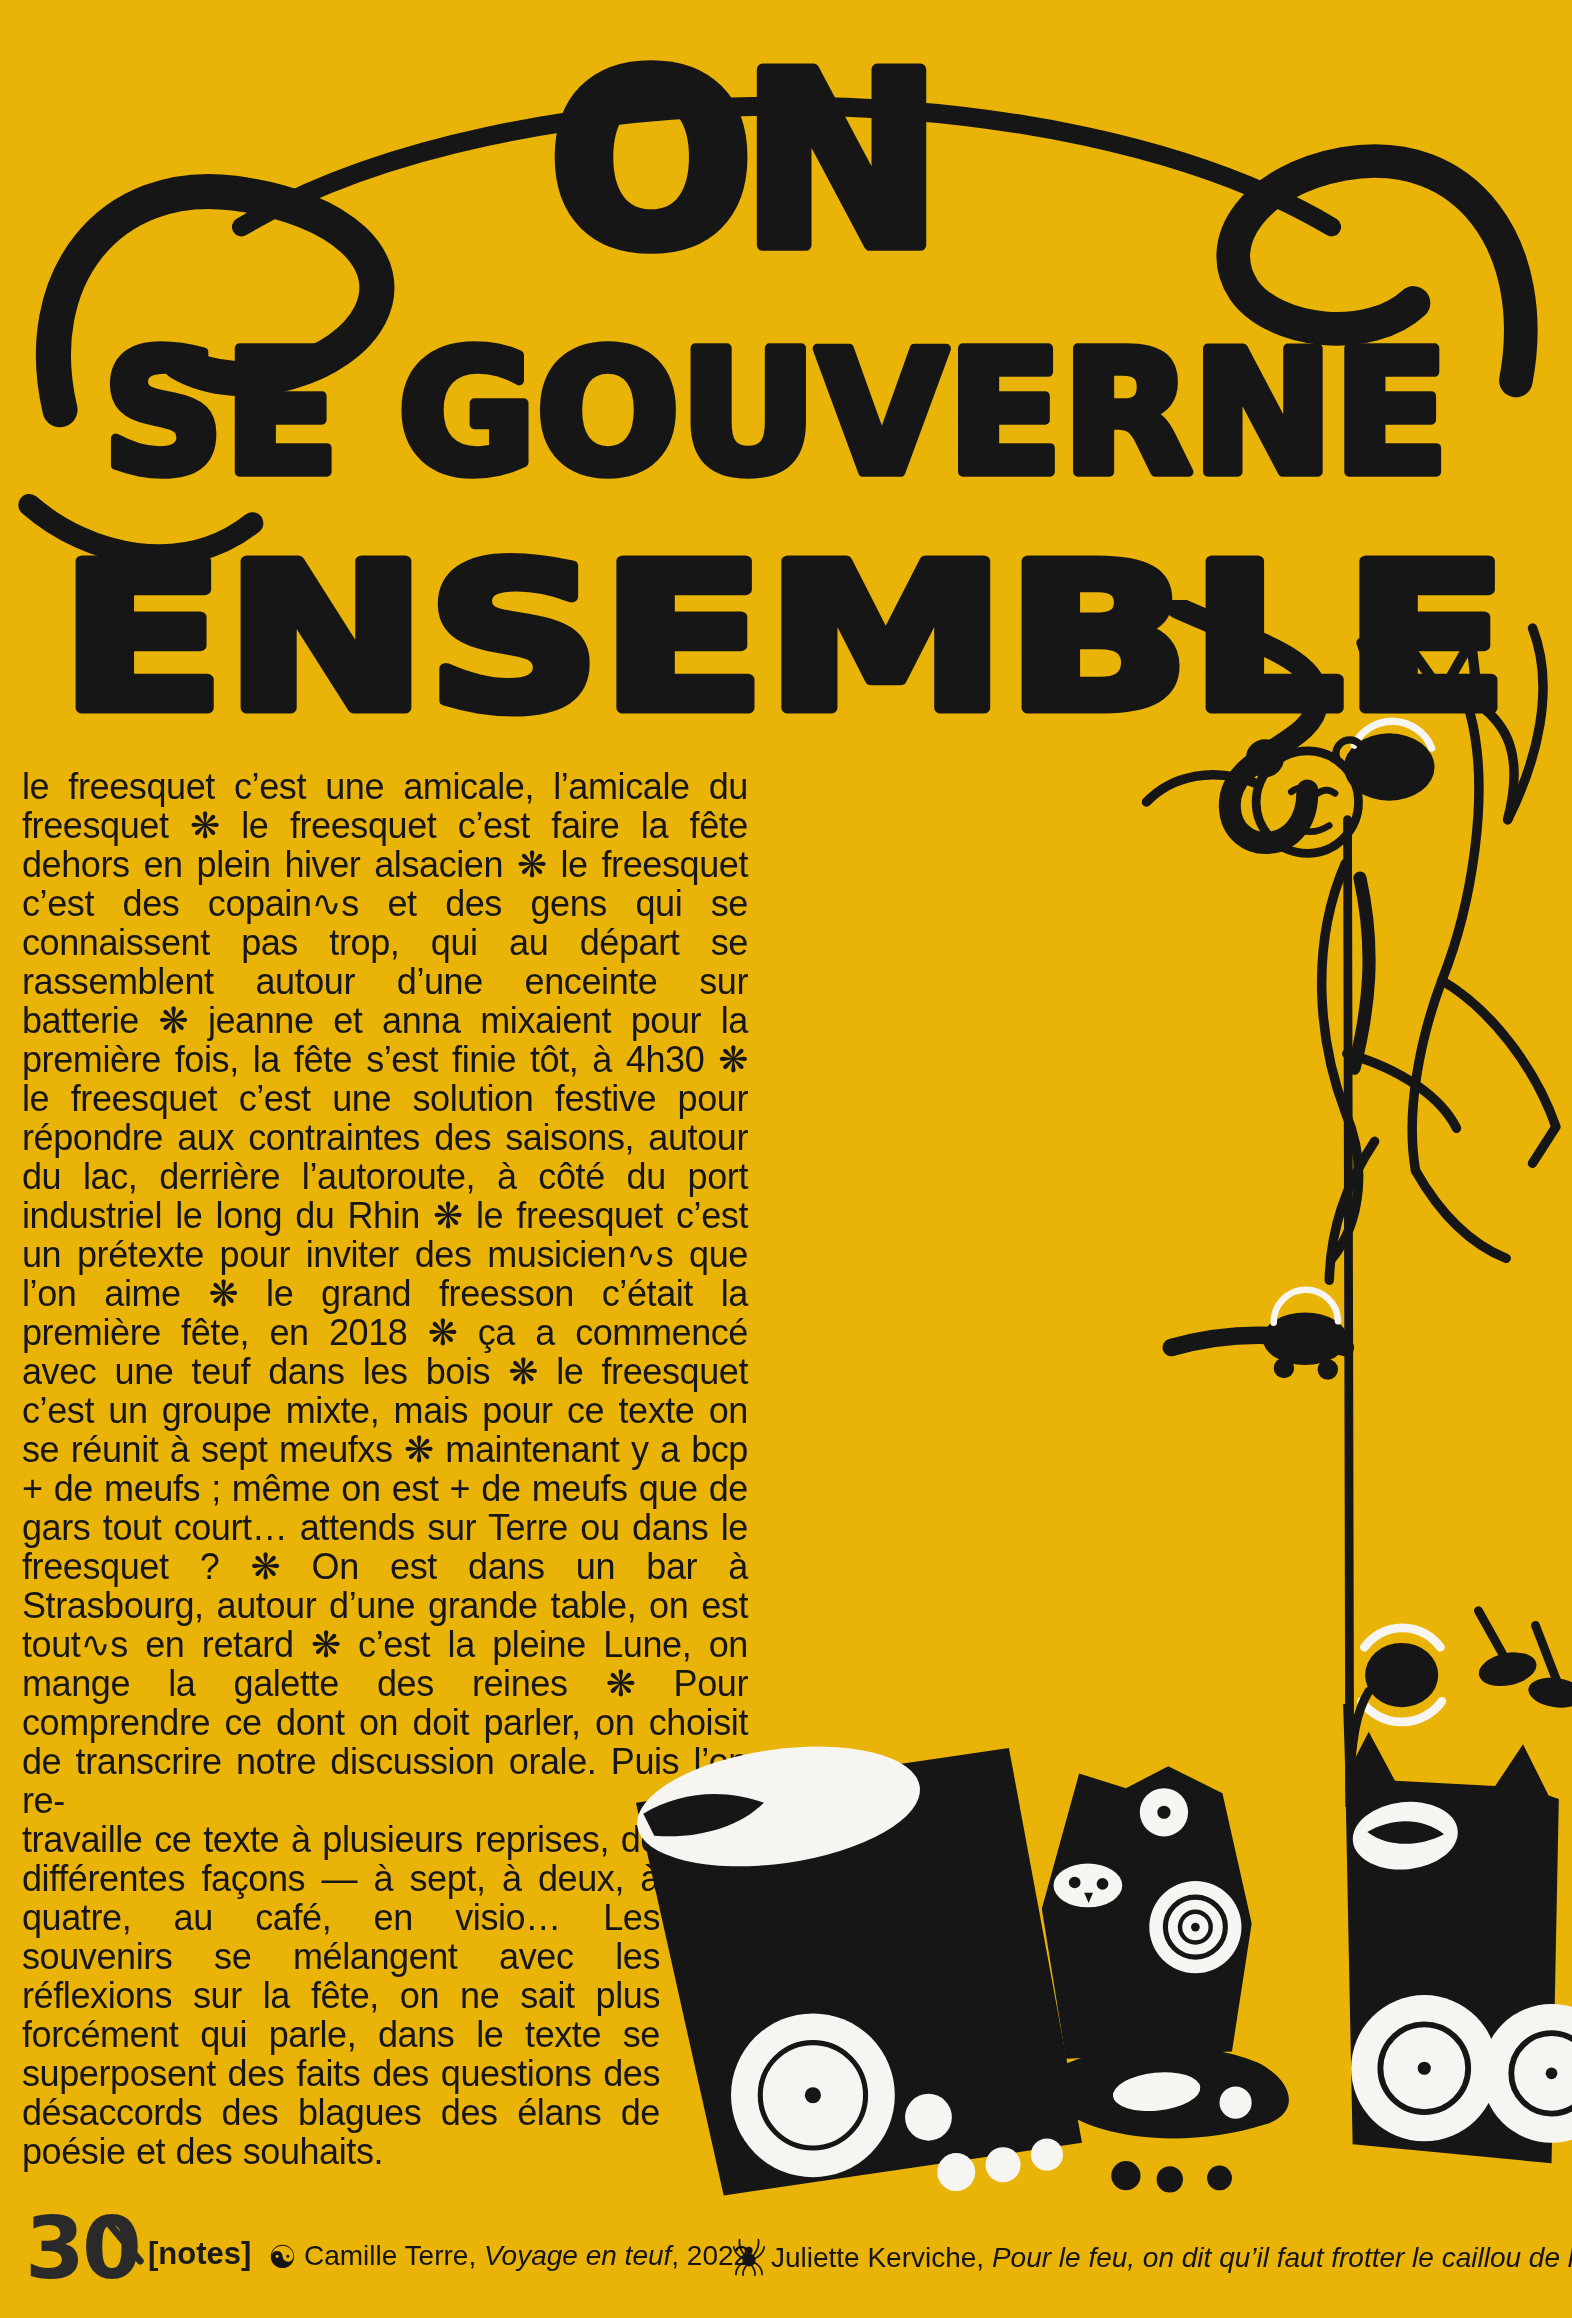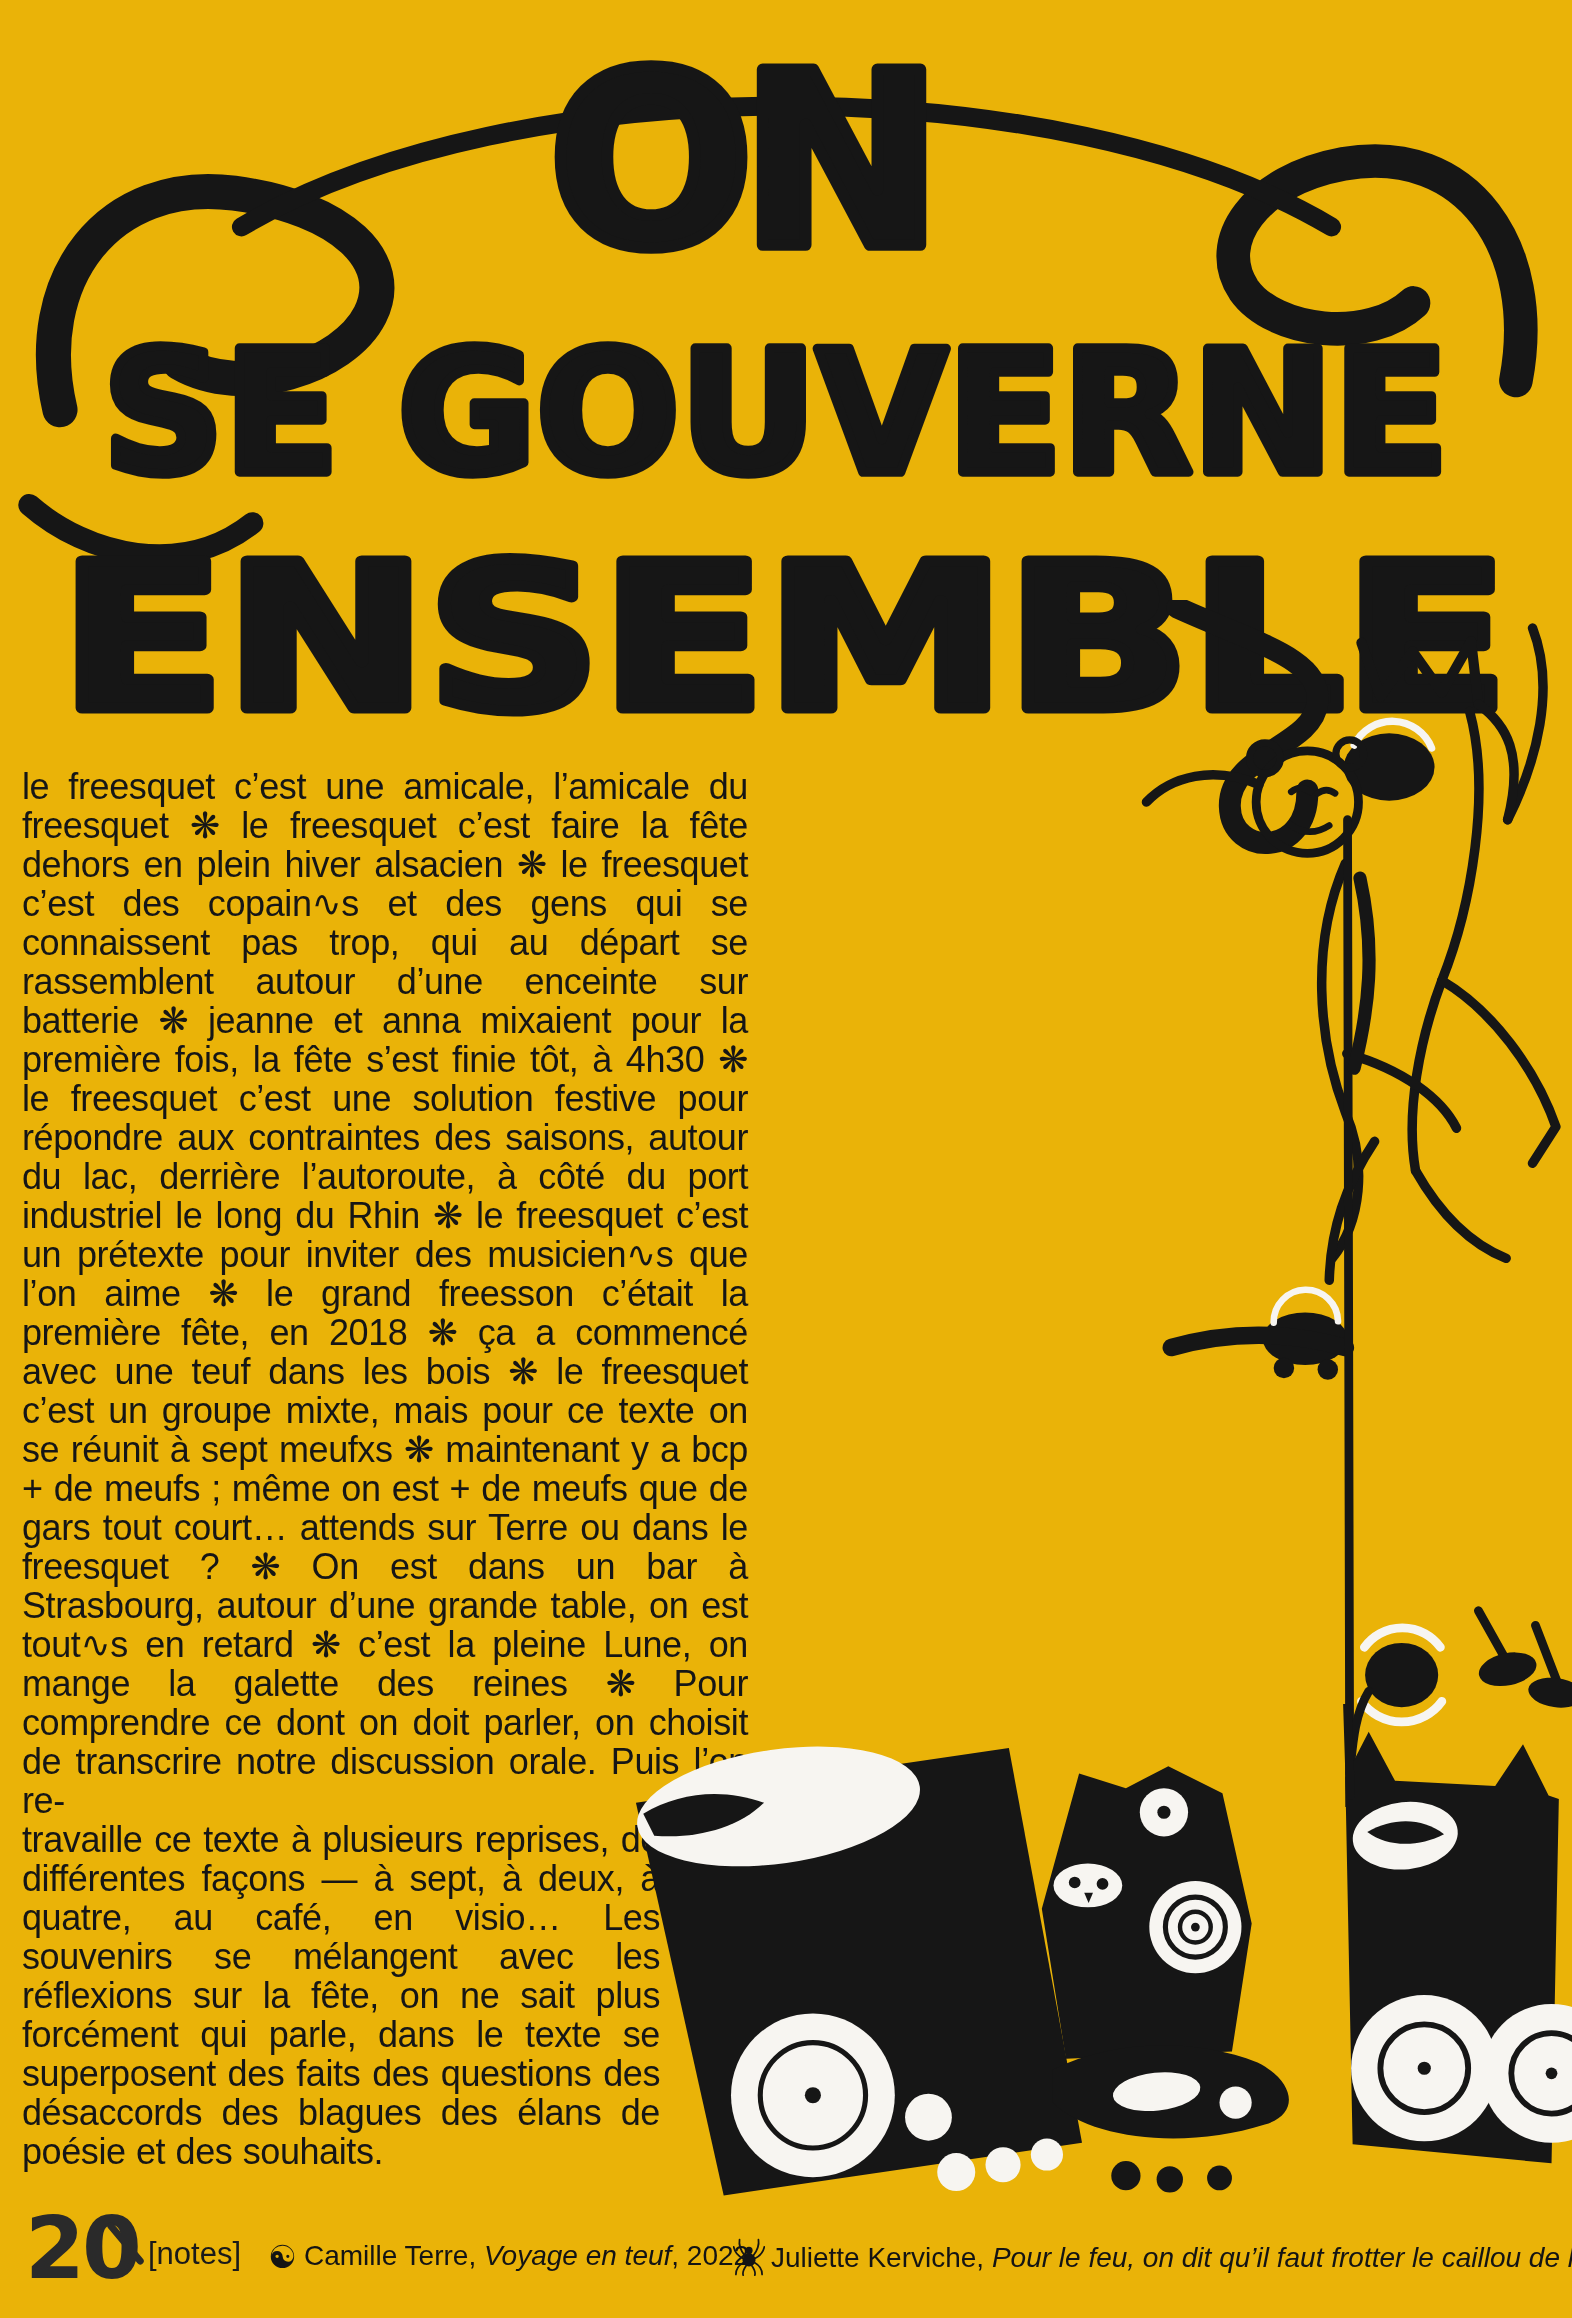--- a/index.html
+++ b/index.html
@@ -35,21 +35,21 @@
   .footer{position:absolute;left:0;top:2191px;width:1573px;height:110px;}
   .page-number{
     position:absolute;left:25px;top:7.3px;
     font-family:"DejaVu Sans",sans-serif;font-weight:bold;
     font-size:86px;letter-spacing:-2.9px;color:#2a2a2a;
   }
   .page-number::after{ 
     content:"";position:absolute;right:10.2px;top:19px;width:6.6px;height:53px;
     background:#2a2a2a;border-radius:3.7px;transform:rotate(-40deg);
   }
-  .notes-label{position:absolute;left:148px;top:45px;font-size:31px;color:#1a1a1a;}
+  .notes-label{position:absolute;left:148px;top:45px;font-size:31px;color:#1a1a1a;font-weight:bold;}
   .credit{position:absolute;top:47px;font-size:28px;white-space:nowrap;color:#141414;}
   .credit-1{left:268px;}
   .credit-2{left:733px;}
   .credit .work{font-style:italic;}
   .yin-yang{font-family:"DejaVu Sans",sans-serif;font-size:32px;vertical-align:-2.9px;margin-right:7.3px;}
   .spider-svg{vertical-align:-8.8px;margin-right:5.9px;}
 </style>
 </head>
 <body>
 
@@ -161,21 +161,21 @@
     <circle class="ln" stroke-width="8" cx="1108" cy="498" r="60"></circle>
     <circle class="ink" cx="1108" cy="498" r="9"></circle>
     <circle class="paper" cx="1282" cy="505" r="95"></circle>
     <circle class="ln" stroke-width="8" cx="1282" cy="505" r="55"></circle>
     <circle class="ink" cx="1282" cy="505" r="8"></circle>
 
     <path class="ln" stroke-width="12" d="M 1003,0 L 1007,125"></path>
   </svg>
 
   <div class="footer">
-    <div class="page-number">20</div>
+    <div class="page-number">30</div>
     <div class="notes-label">[notes]</div>
 
     <div class="credit credit-1">
       <span class="yin-yang">☯</span><span>Camille Terre,</span>
       <span class="work">Voyage en teuf</span><span>, 2022</span>
     </div>
 
     <div class="credit credit-2">
       <svg class="spider-svg" width="32" height="38" viewBox="0 0 44 52">
         <circle cx="22" cy="30" r="9" fill="#141414"></circle>

